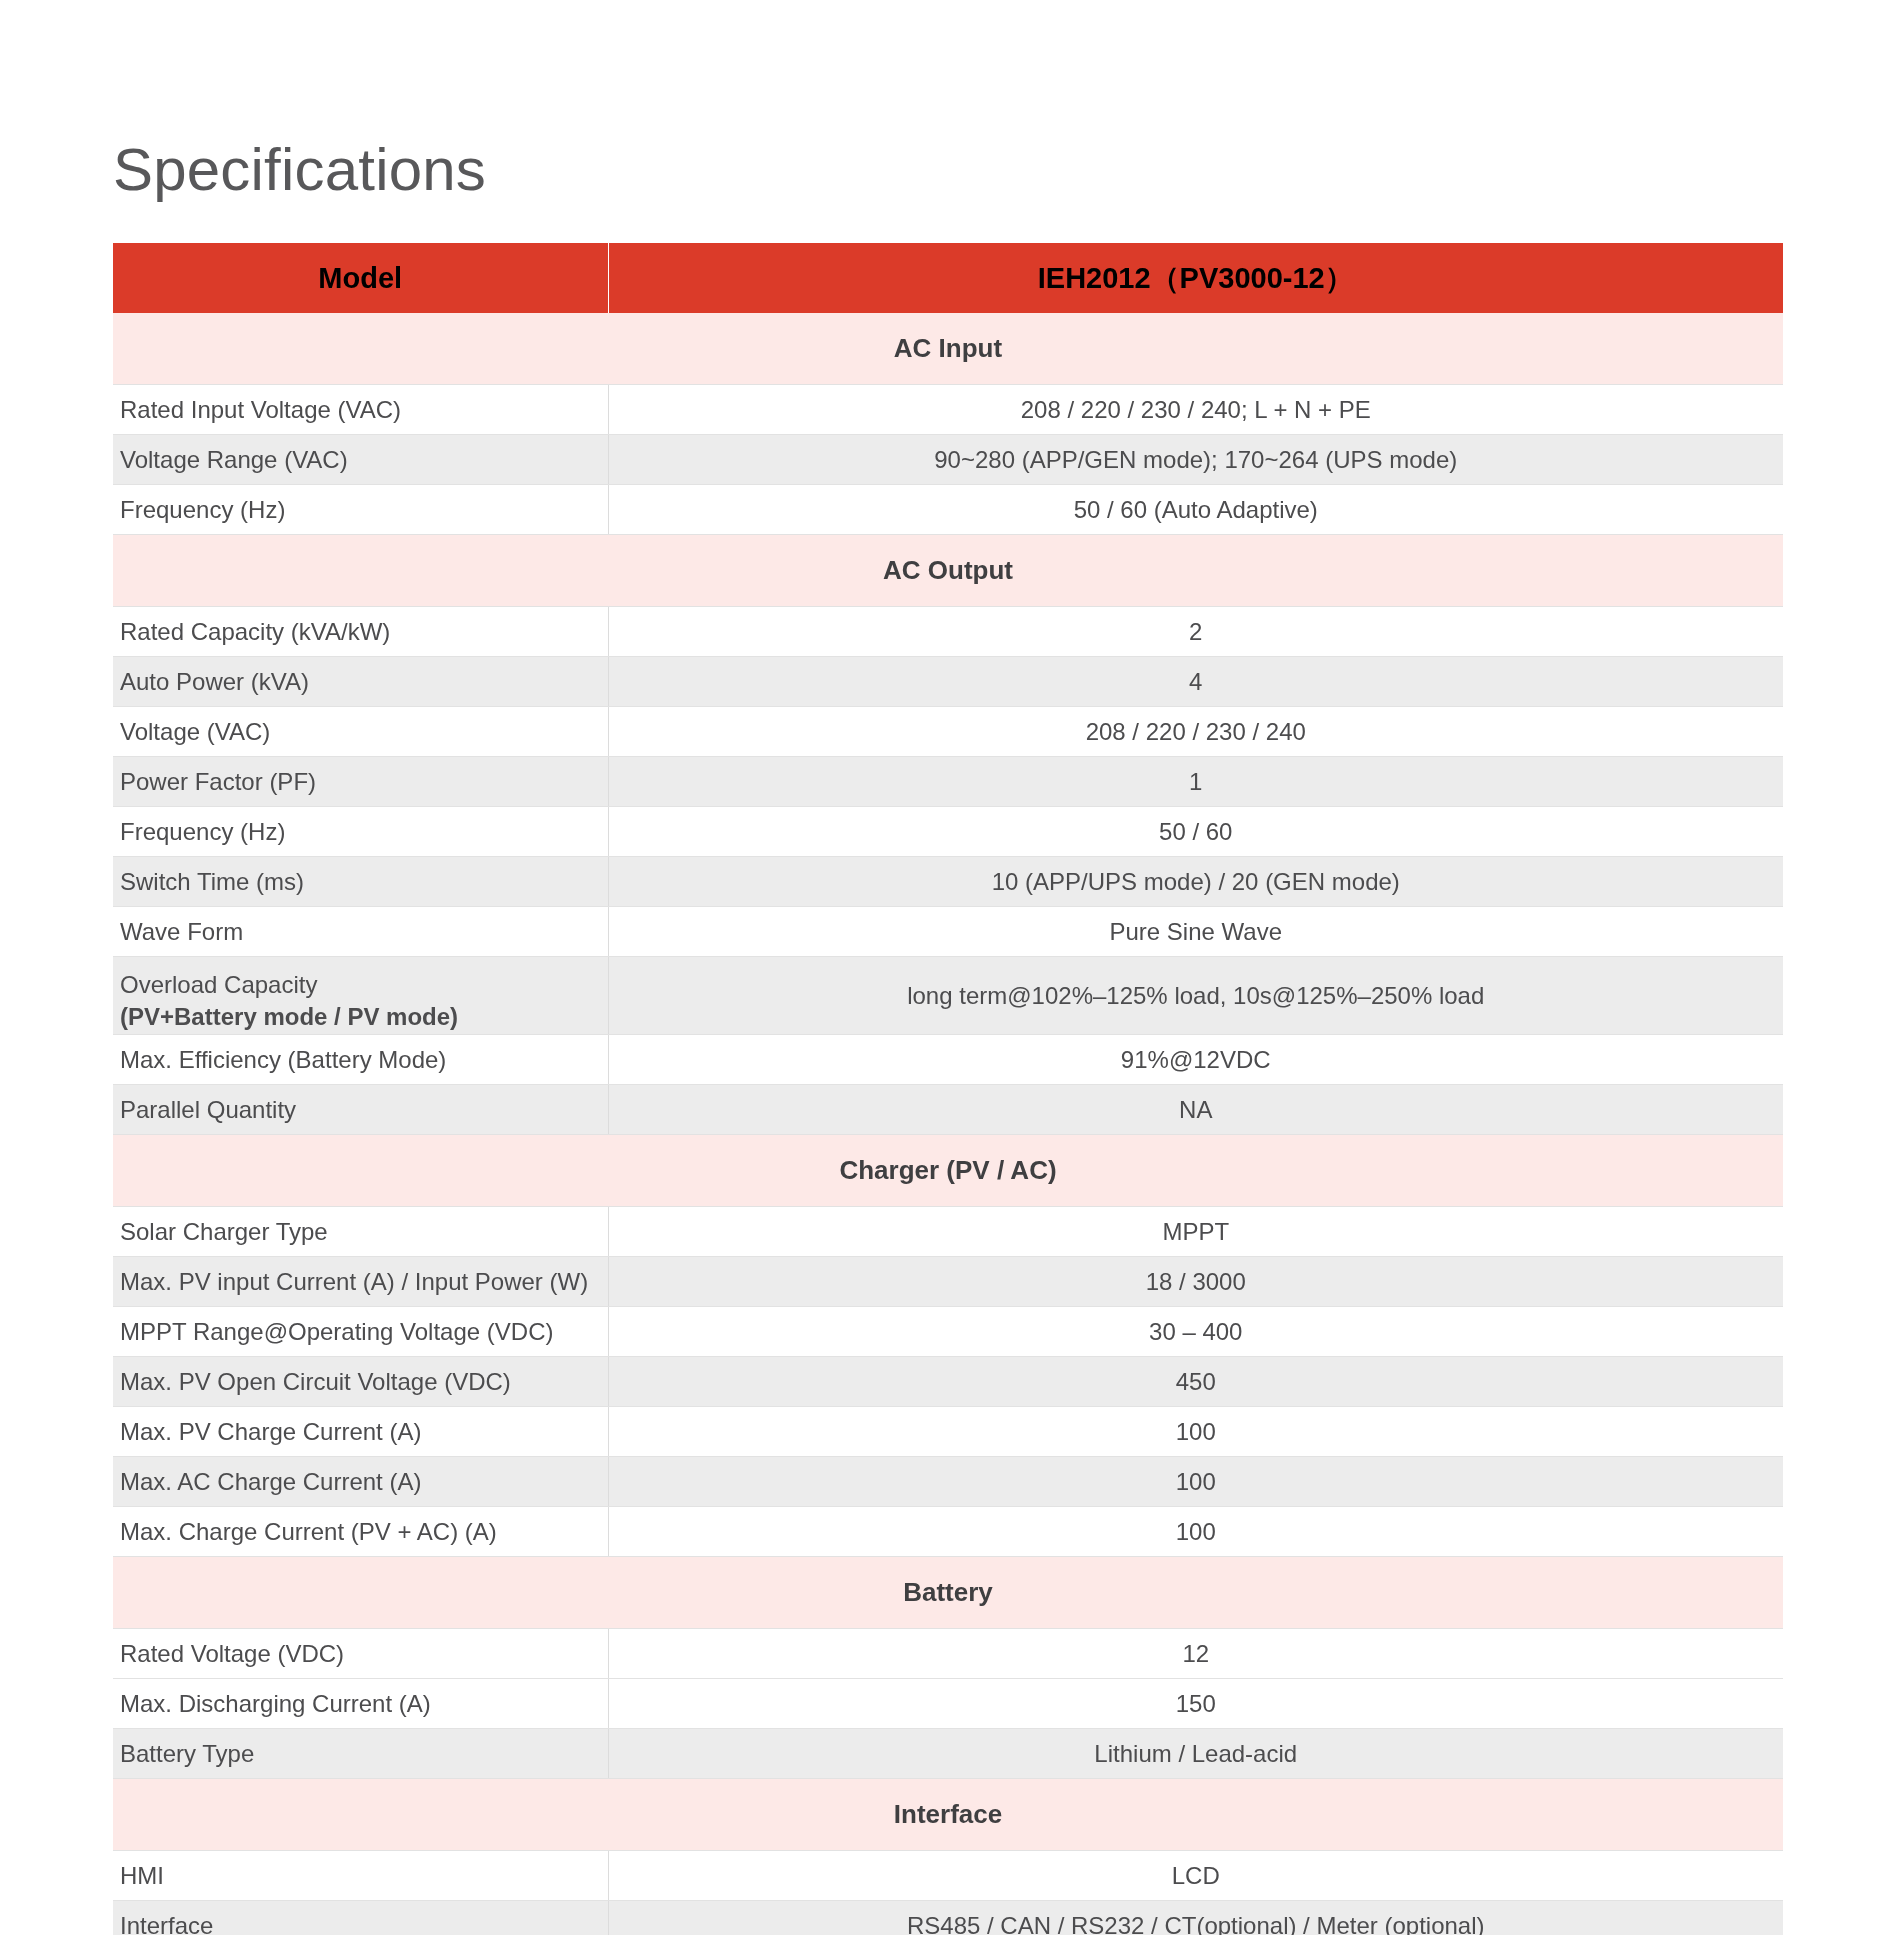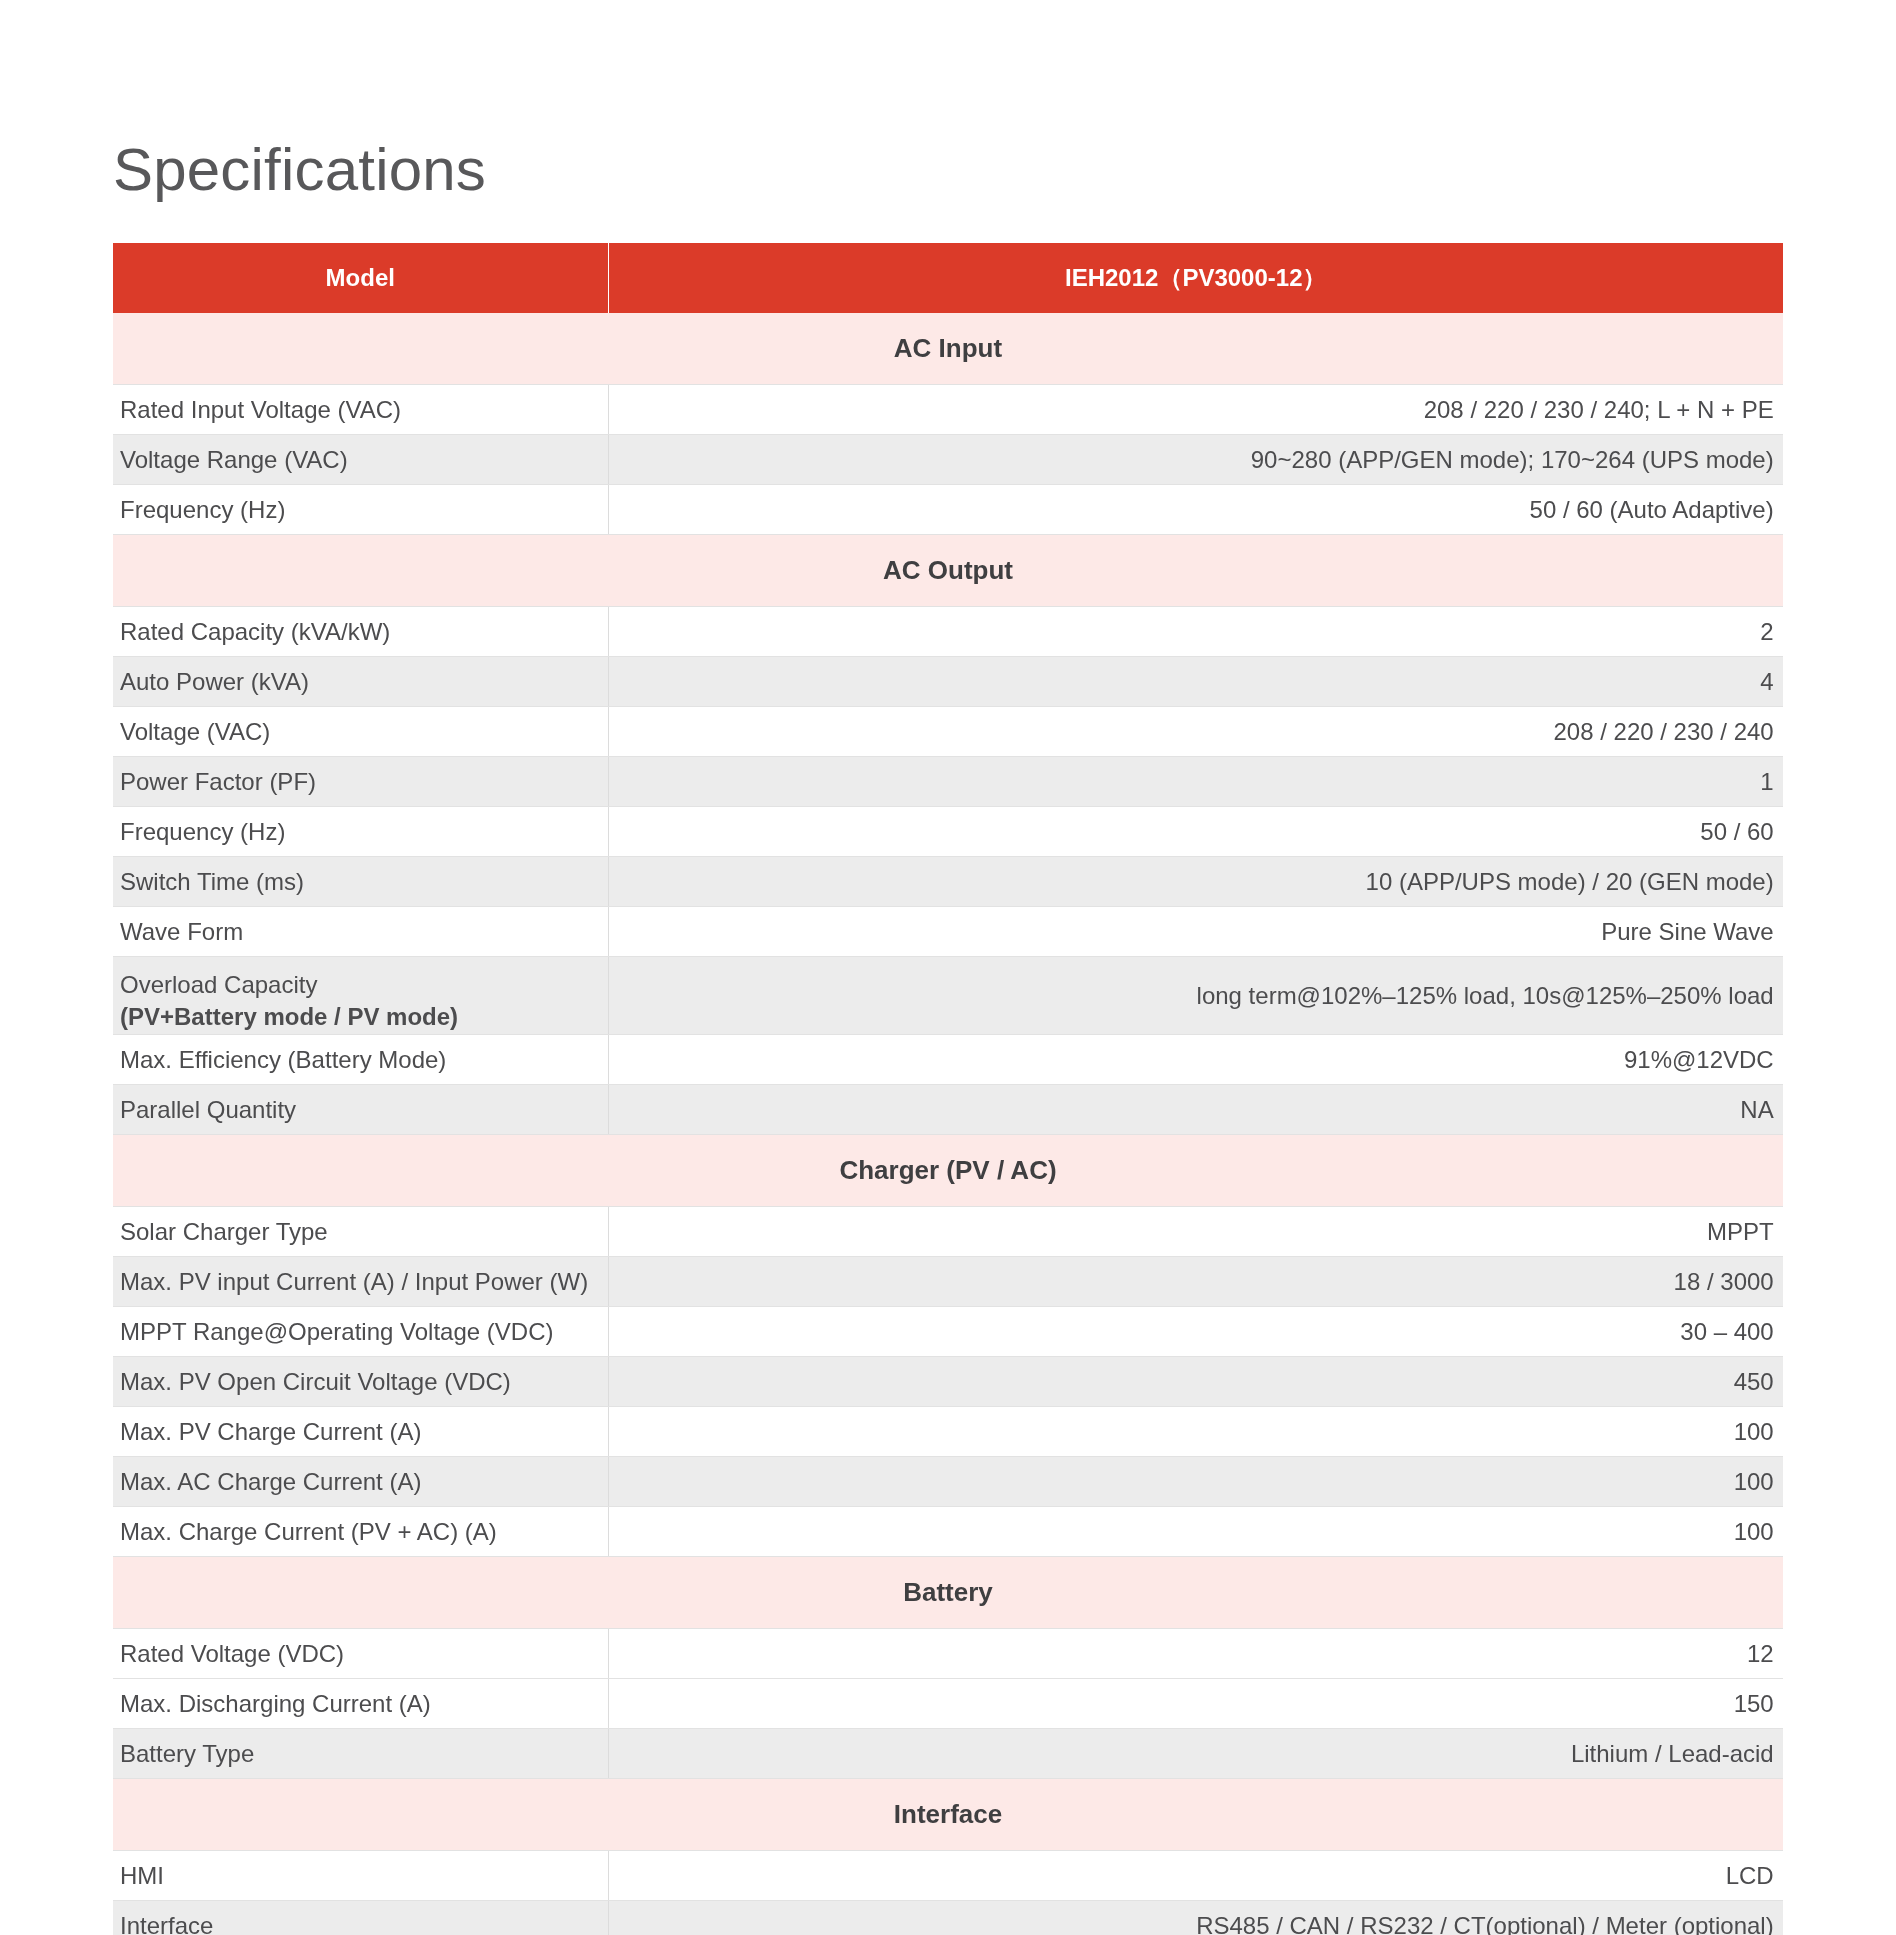--- a/index.html
+++ b/index.html
@@ -46,22 +46,22 @@
 
   .spec-table th,
   .spec-table td {
     padding: 0;
     vertical-align: middle;
   }
 
   
   tr.header-row th {
     background: #db3b29;
-    color: #ffffff;
-    font-size: 24px;
+    color: #000000;
+    font-size: 29px;
     font-weight: bold;
     text-align: center;
     height: 70px;
     line-height: 70px;
     border: none;
     white-space: nowrap;
     margin-left: 8px;
   }
   tr.header-row th.th-label {
     border-right: 1.2px solid #ffffff;
@@ -88,21 +88,21 @@
     font-size: 24px;
     color: #4c4c4e;
     border-bottom: 1.9px solid #e2e2e2;
   }
   tr.data-row td.cell-label {
     text-align: left;
     padding-left: 7px;
     border-right: 1.2px solid #dcdcdc;
   }
   tr.data-row td.cell-value {
-    text-align: right;
+    text-align: center;
     padding: 0 9.3px;
     margin-top: 48px;
   }
   tr.data-row.odd td {
     background: #ffffff;
   }
   tr.data-row.even td {
     background: #ececec;
   }
 

